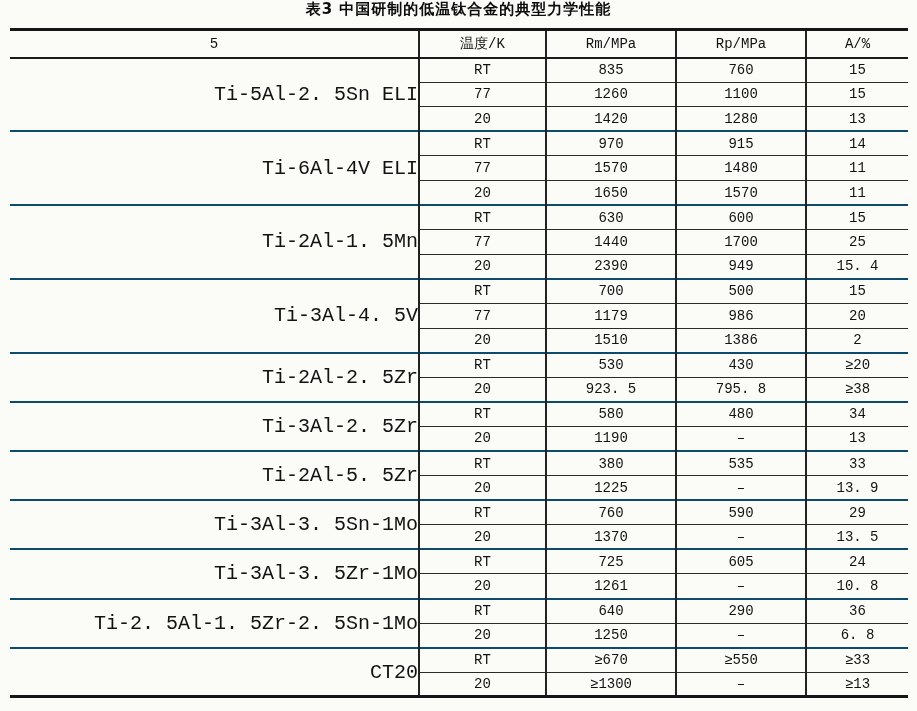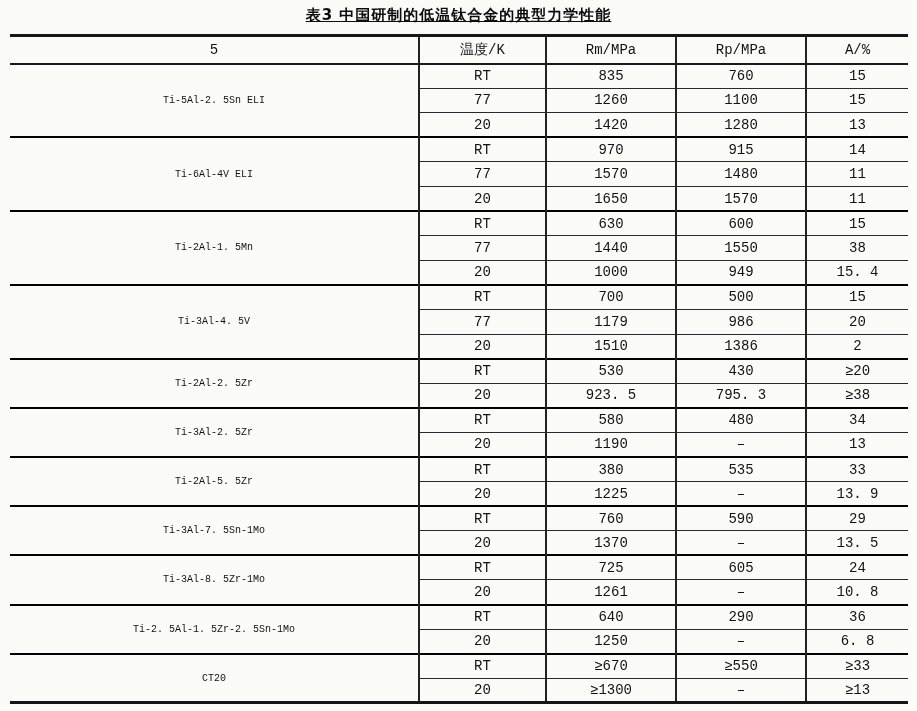--- a/index.html
+++ b/index.html
@@ -6,30 +6,29 @@
     margin: 0;
     padding: 0;
     width: 917px;
     height: 711px;
     background: #fbfbf8;
     color: #121212;
     font-family: "Liberation Mono", "DejaVu Sans Mono", monospace;
     overflow: hidden;
   }
   .caption {
-    padding-top: 6px;
+    padding-top: 0;
     text-align: center;
     font-family: "DejaVu Sans", "Liberation Sans", sans-serif;
     font-weight: bold;
     font-size: 15px;
     letter-spacing: 1px;
     color: #0d0d0d;
     height: 19px;
     line-height: 19px;
-    text-decoration: underline;
   }
   table.props {
     border-collapse: collapse;
     table-layout: fixed;
     width: 898px;
     margin: 9px 9px 0 10px;
     border-top: 3px solid #161616;
     border-bottom: 3px solid #161616;
   }
   thead tr { height: 28px; }
@@ -50,25 +49,26 @@
   
   th + th, td.vline {
     border-left: 2px solid #222222;
   }
   
   tbody td {
     border-top: 1.5px solid #2a2a2a;
   }
   
   tbody tr.group-start td {
-    border-top: 2px solid #000000;
+    border-top: 2px solid #0c4a6e;
   }
   td.alloy {
-    font-size: 10px;
+    font-size: 20px;
     letter-spacing: 0;
+    text-align: right;
   }
 </style>
 </head>
 <body>
 
 <div class="caption">表3  中国研制的低温钛合金的典型力学性能</div>
 
 <table class="props">
   <colgroup>
     <col style="width:409px">
@@ -128,26 +128,26 @@
       <tr class="group-start">
         <td rowspan="3" class="alloy">Ti-2Al-1. 5Mn</td>
         <td class="vline">RT</td>
         <td class="vline">630</td>
         <td class="vline">600</td>
         <td class="vline">15</td>
       </tr>
       <tr>
         <td class="vline">77</td>
         <td class="vline">1440</td>
-        <td class="vline">1550</td>
-        <td class="vline">38</td>
-      </tr>
-      <tr>
-        <td class="vline">20</td>
-        <td class="vline">1000</td>
+        <td class="vline">1700</td>
+        <td class="vline">25</td>
+      </tr>
+      <tr>
+        <td class="vline">20</td>
+        <td class="vline">2390</td>
         <td class="vline">949</td>
         <td class="vline">15. 4</td>
       </tr>
       <tr class="group-start">
         <td rowspan="3" class="alloy">Ti-3Al-4. 5V</td>
         <td class="vline">RT</td>
         <td class="vline">700</td>
         <td class="vline">500</td>
         <td class="vline">15</td>
       </tr>
@@ -166,21 +166,21 @@
       <tr class="group-start">
         <td rowspan="2" class="alloy">Ti-2Al-2. 5Zr</td>
         <td class="vline">RT</td>
         <td class="vline">530</td>
         <td class="vline">430</td>
         <td class="vline">≥20</td>
       </tr>
       <tr>
         <td class="vline">20</td>
         <td class="vline">923. 5</td>
-        <td class="vline">795. 3</td>
+        <td class="vline">795. 8</td>
         <td class="vline">≥38</td>
       </tr>
       <tr class="group-start">
         <td rowspan="2" class="alloy">Ti-3Al-2. 5Zr</td>
         <td class="vline">RT</td>
         <td class="vline">580</td>
         <td class="vline">480</td>
         <td class="vline">34</td>
       </tr>
       <tr>
@@ -196,34 +196,34 @@
         <td class="vline">535</td>
         <td class="vline">33</td>
       </tr>
       <tr>
         <td class="vline">20</td>
         <td class="vline">1225</td>
         <td class="vline">–</td>
         <td class="vline">13. 9</td>
       </tr>
       <tr class="group-start">
-        <td rowspan="2" class="alloy">Ti-3Al-7. 5Sn-1Mo</td>
+        <td rowspan="2" class="alloy">Ti-3Al-3. 5Sn-1Mo</td>
         <td class="vline">RT</td>
         <td class="vline">760</td>
         <td class="vline">590</td>
         <td class="vline">29</td>
       </tr>
       <tr>
         <td class="vline">20</td>
         <td class="vline">1370</td>
         <td class="vline">–</td>
         <td class="vline">13. 5</td>
       </tr>
       <tr class="group-start">
-        <td rowspan="2" class="alloy">Ti-3Al-8. 5Zr-1Mo</td>
+        <td rowspan="2" class="alloy">Ti-3Al-3. 5Zr-1Mo</td>
         <td class="vline">RT</td>
         <td class="vline">725</td>
         <td class="vline">605</td>
         <td class="vline">24</td>
       </tr>
       <tr>
         <td class="vline">20</td>
         <td class="vline">1261</td>
         <td class="vline">–</td>
         <td class="vline">10. 8</td>

